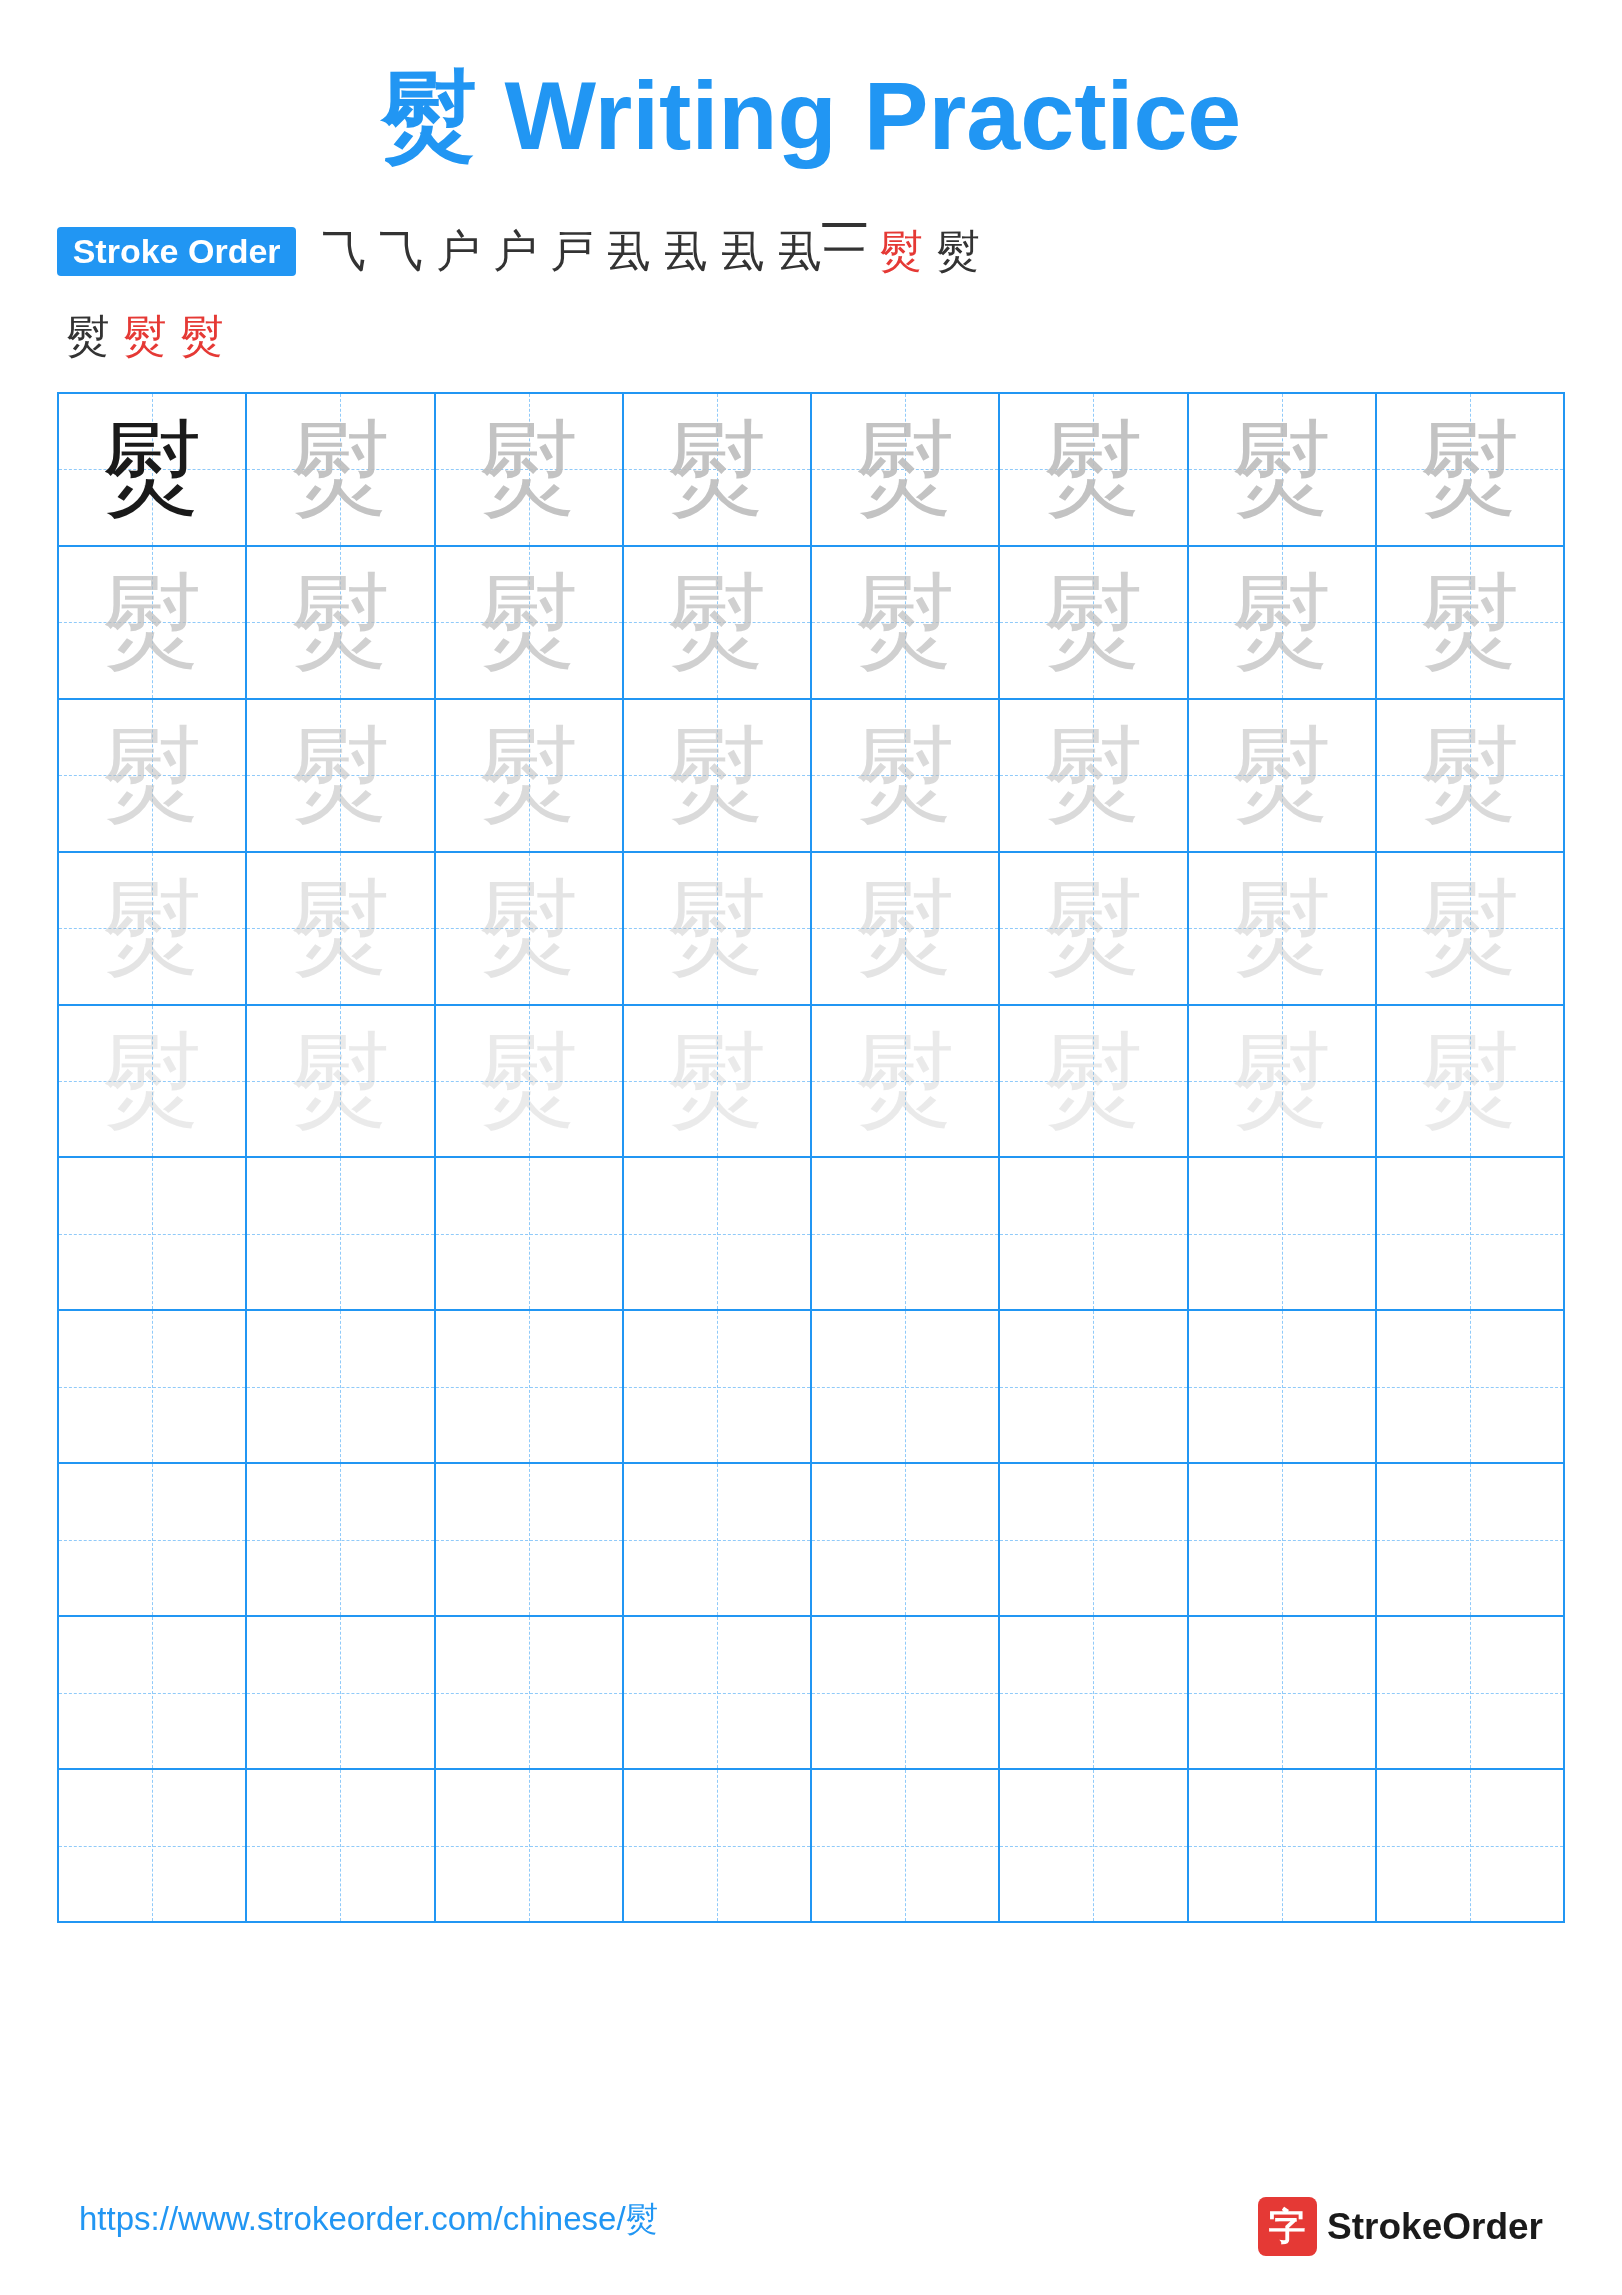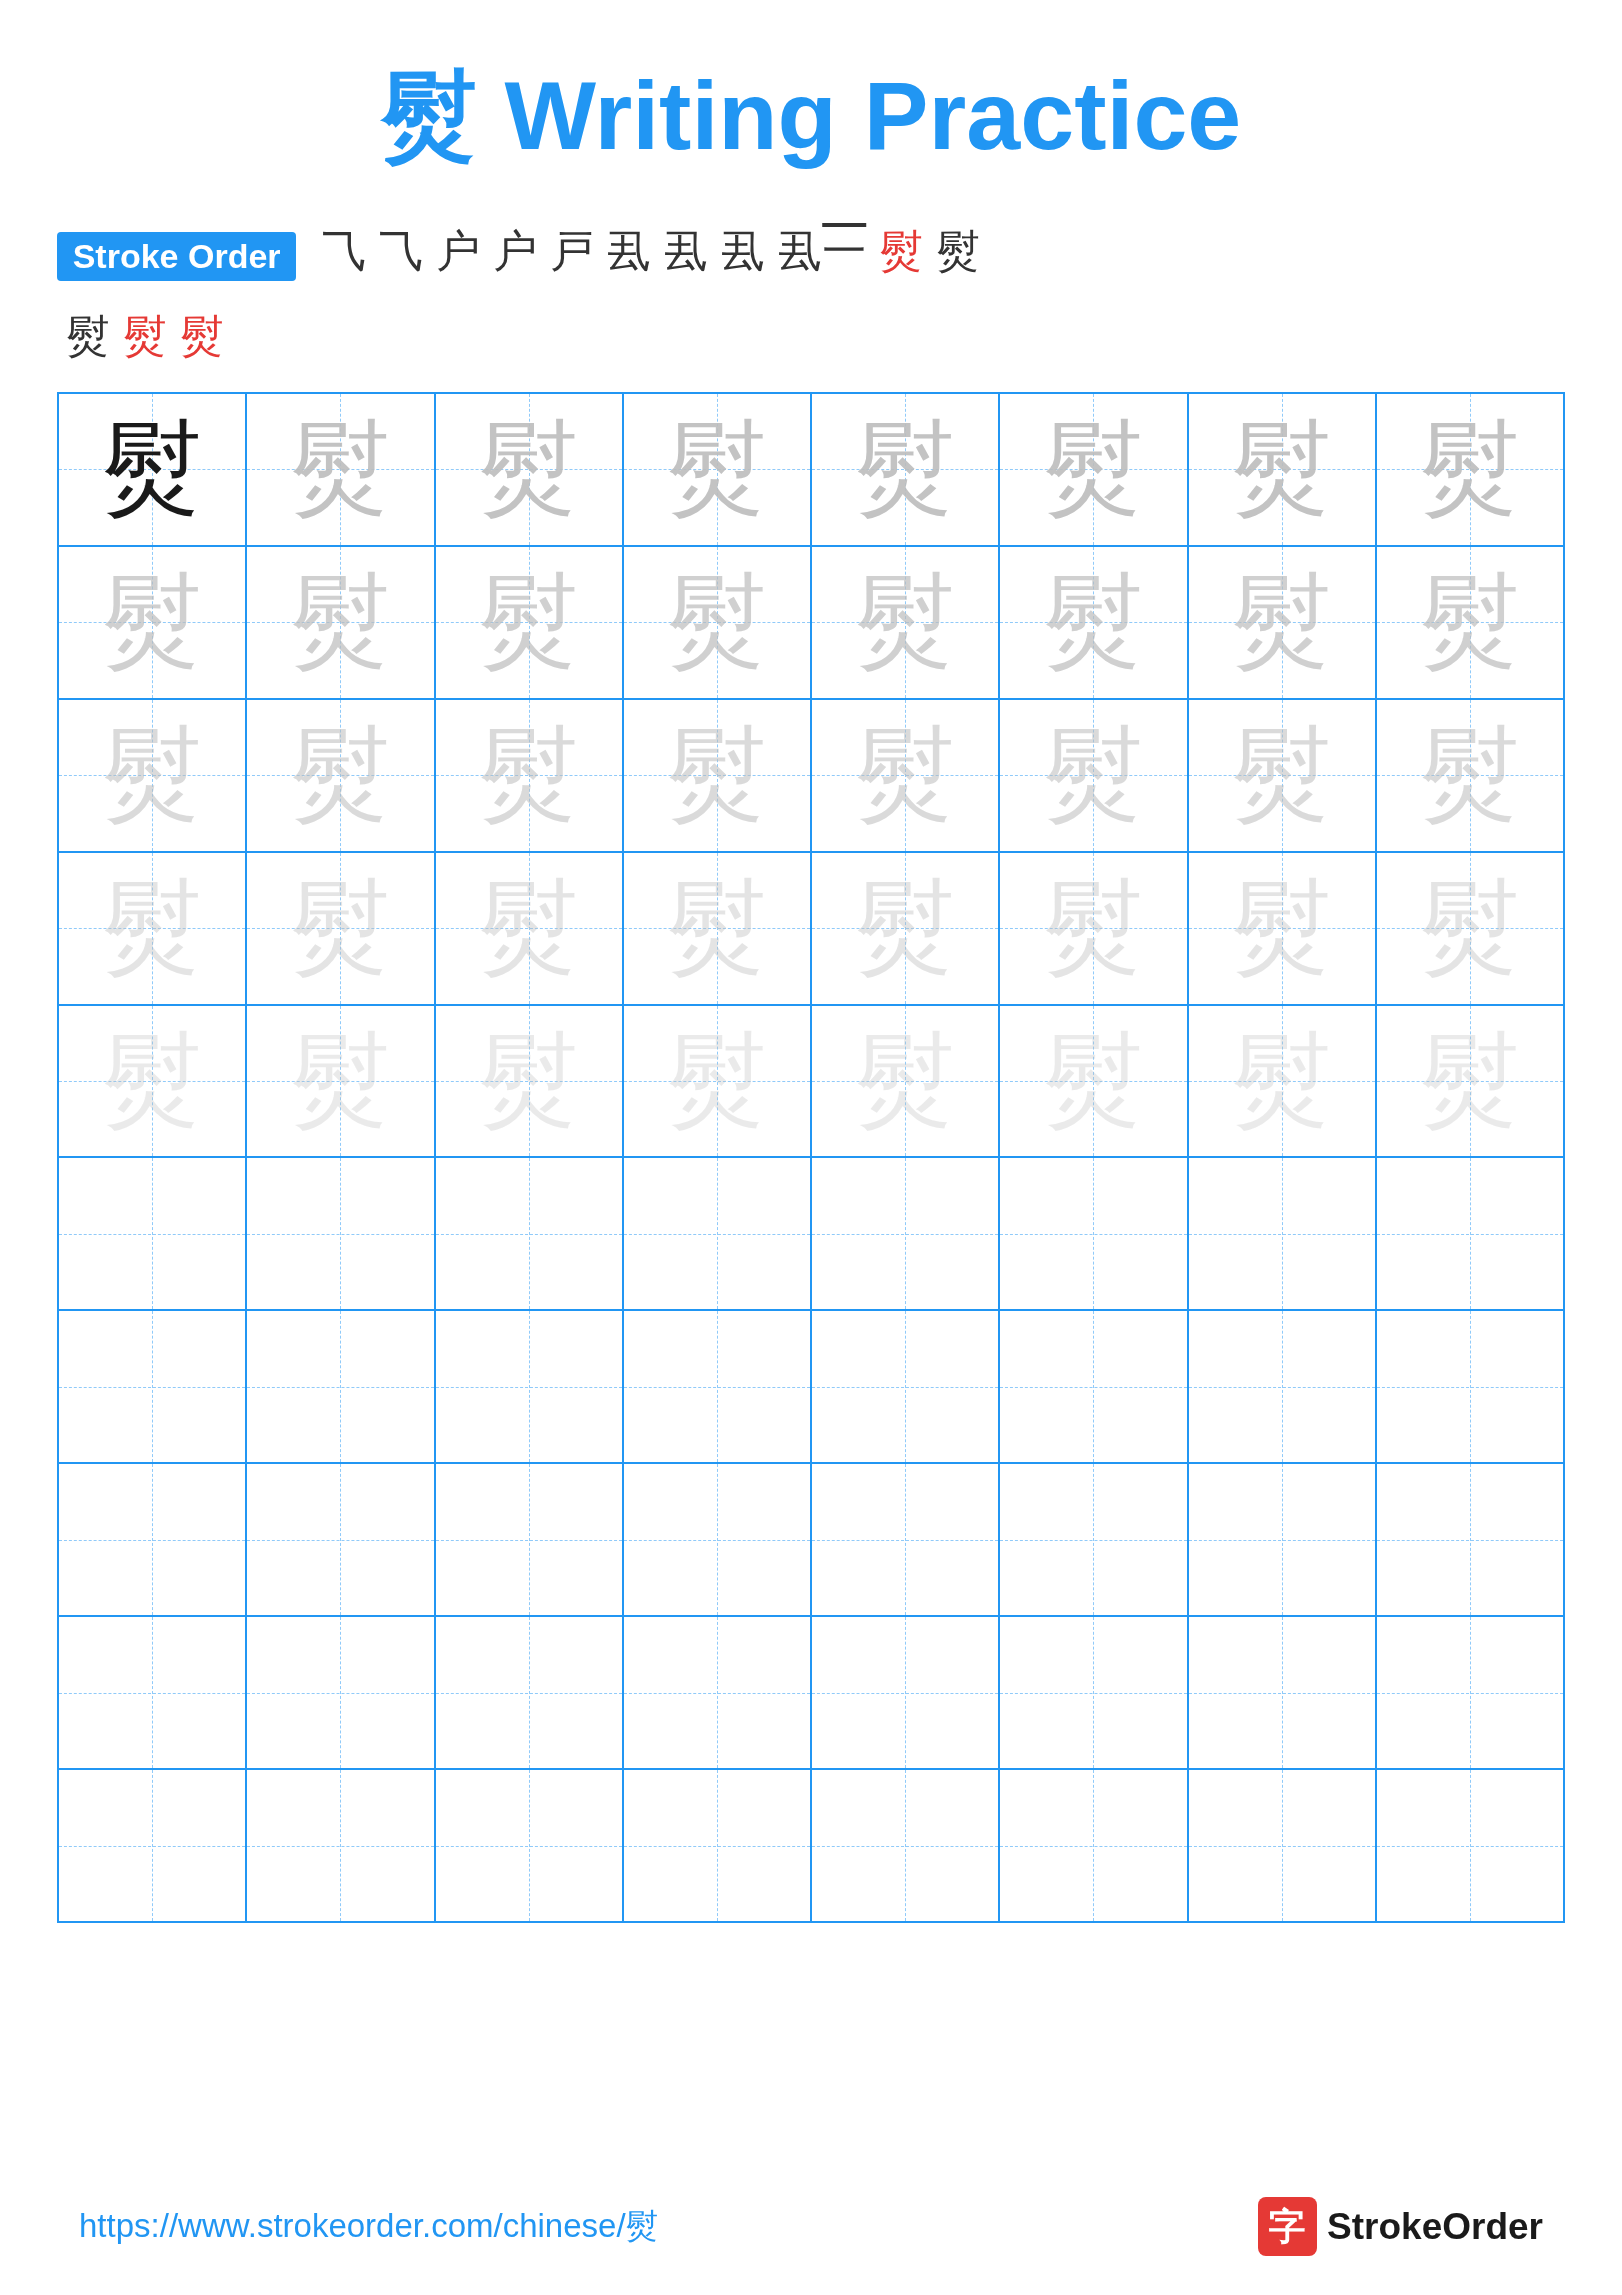--- a/index.html
+++ b/index.html
@@ -28,21 +28,21 @@
       font-weight: bold;
       color: #2196F3;
       margin-bottom: 39px;
       font-family: Arial, sans-serif;
     }
 
     
     .stroke-order-section {
       display: flex;
       flex-wrap: wrap;
-      align-items: flex-end;
+      align-items: center;
       margin-bottom: 26px;
       gap: 6.5px;
     }
 
     .stroke-order-badge {
       background: #2196F3;
       color: #fff;
       font-size: 34px;
       font-weight: bold;
       padding: 5.2px 15.7px;
@@ -149,21 +149,21 @@
       opacity: 0.3;
     }
 
     
     .footer {
       position: absolute;
       bottom: 39px;
       left: 79px;
       right: 79px;
       display: flex;
-      align-items: center;
+      align-items: flex-start;
       justify-content: space-between;
     }
 
     .footer-url {
       font-size: 33px;
       color: #2196F3;
       font-family: Arial, sans-serif;
     }
 
     .footer-logo {

